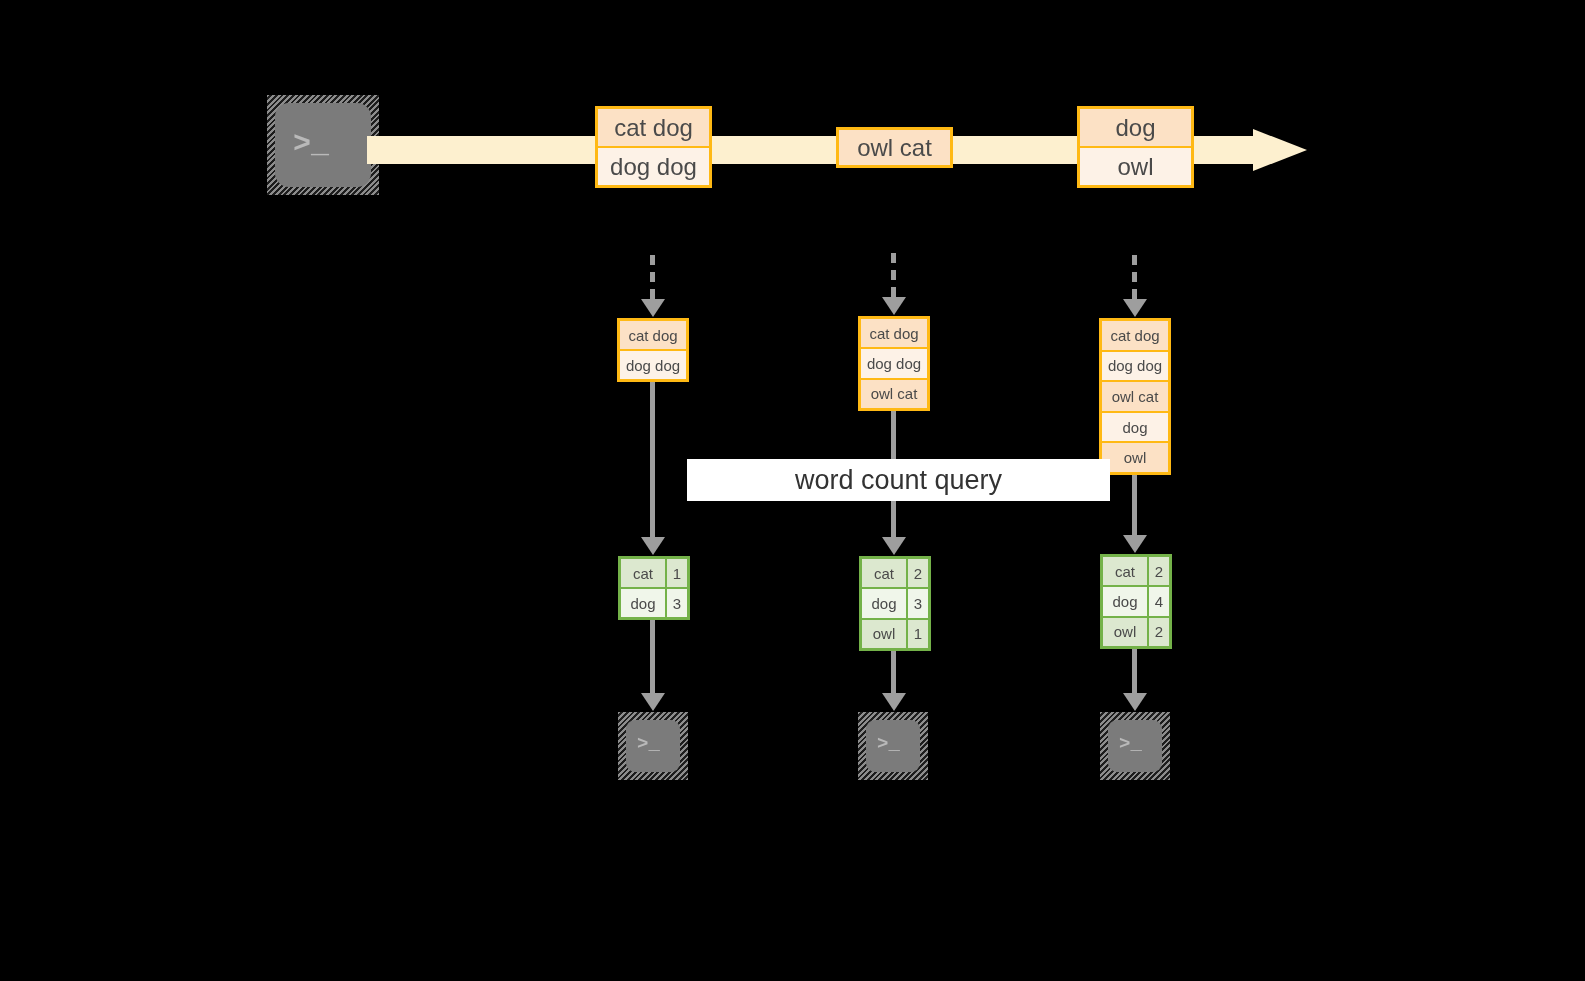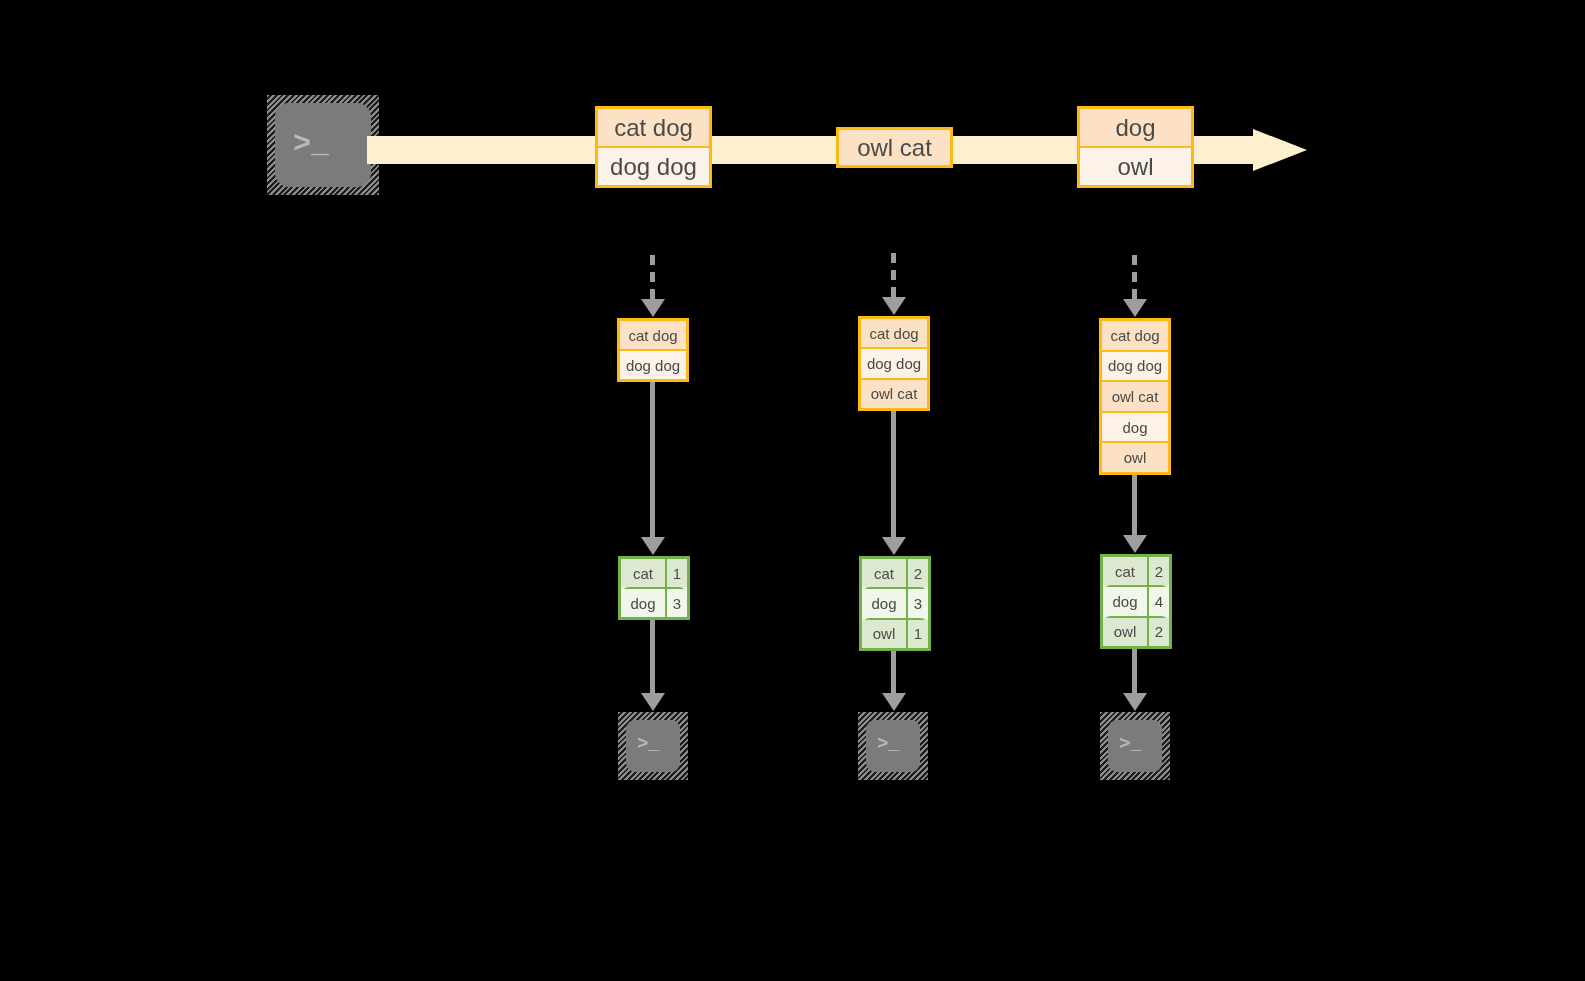--- a/index.html
+++ b/index.html
@@ -125,21 +125,20 @@
     box-sizing: border-box;
     border: 3px solid #74b249;
     background: #eef5e7;
     display: flex;
     flex-direction: column;
   }
   .gtable .grow {
     flex: 1 1 0;
     display: flex;
     box-sizing: border-box;
-    border-radius: 8px;
   }
   .gtable .grow + .grow { border-top: 2px solid #74b249; }
   .gtable .gword,
   .gtable .gcount {
     display: flex;
     align-items: center;
     justify-content: center;
     box-sizing: border-box;
     font-size: 15px;
     color: #4a4a4a;
@@ -293,20 +292,23 @@
   </div>
   <div class="arrow q2">
     <div class="line"></div>
     <div class="tip"></div>
   </div>
   <div class="arrow q3">
     <div class="line"></div>
     <div class="tip"></div>
   </div>
 
+  <div class="query-label">
+    <span>word count query</span>
+  </div>
 
   <div class="gtable g1">
     <div class="grow dark">
       <div class="gword">cat</div>
       <div class="gcount">1</div>
     </div>
     <div class="grow light">
       <div class="gword">dog</div>
       <div class="gcount">3</div>
     </div>

